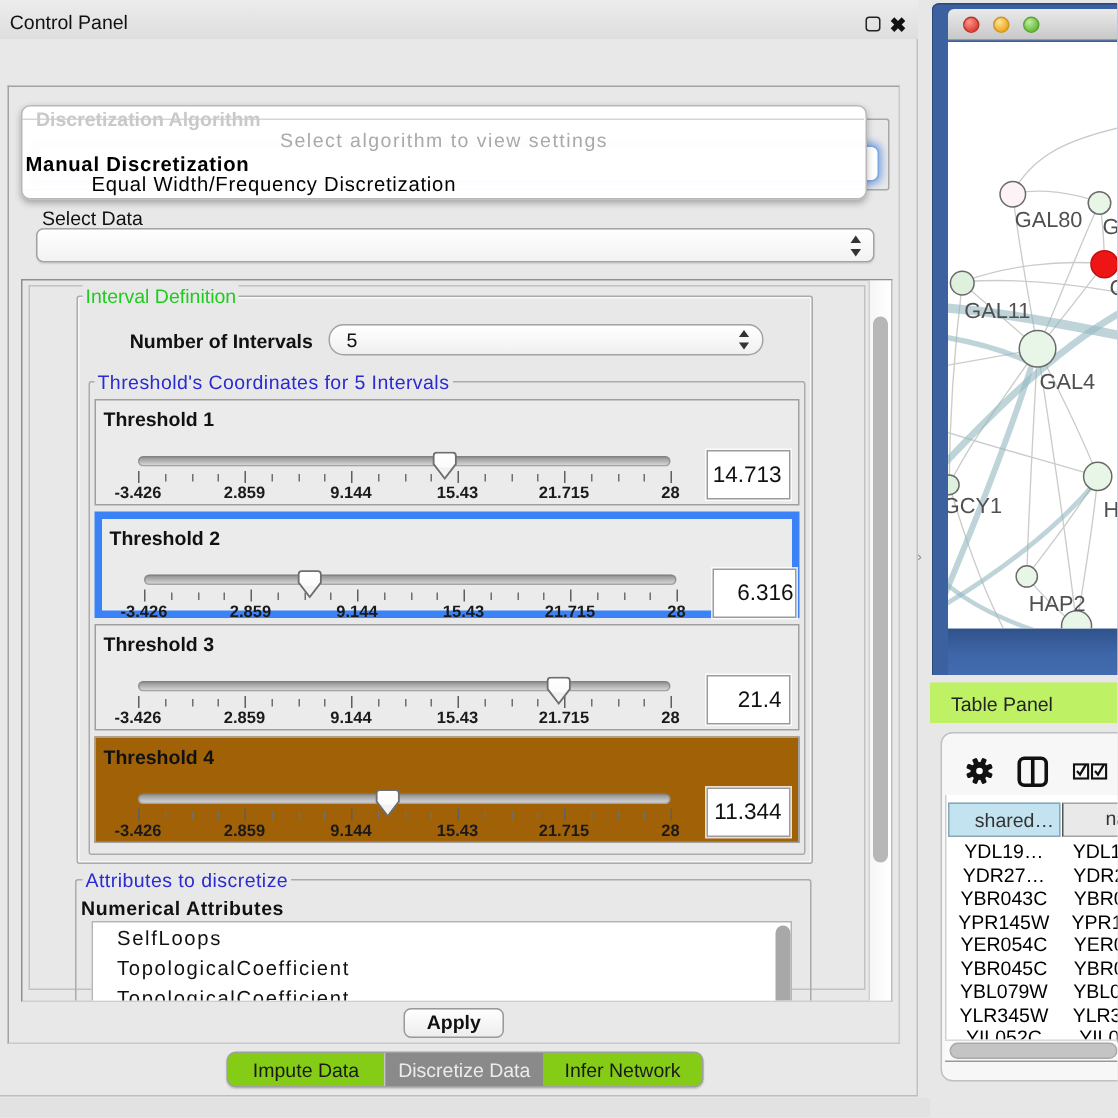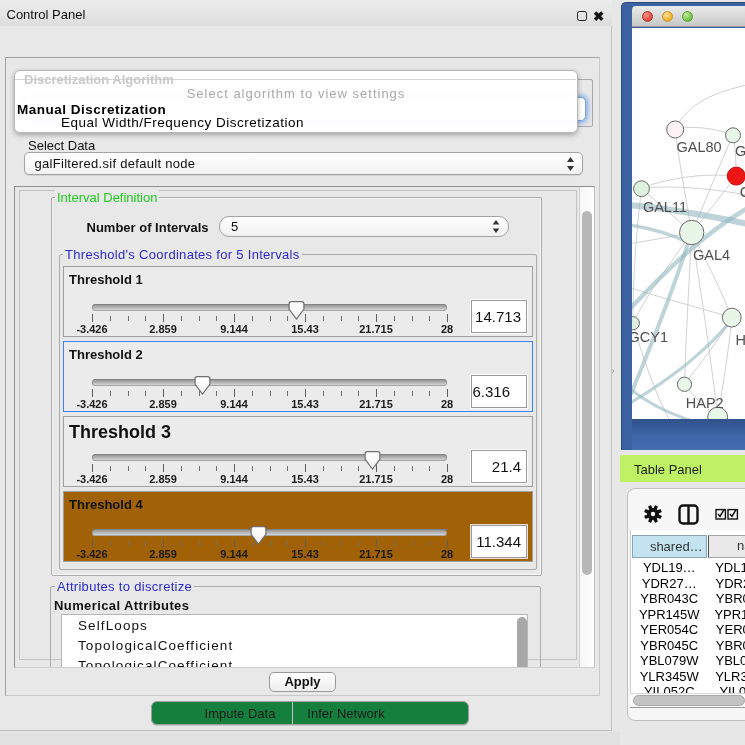--- a/index.html
+++ b/index.html
@@ -20,21 +20,20 @@
 
 
   <div class="abs" style="left:5px;top:57px;width:595px;height:639px;background:#e8e8e8;border:1px solid #a2a2a2;border-bottom-color:#c9c9c9;border-right-color:#c9c9c9;"></div>
 
   <div class="abs" style="left:14px;top:79px;width:579px;height:48px;border:1px solid #a8a8a8;border-radius:2px;"></div>
   <div class="abs" style="left:24px;top:97px;width:562px;height:24px;background:#fff;border:1px solid #7ba7e0;border-radius:5px;box-shadow:0 0 5px 2px rgba(100,150,230,0.75);"></div>
 
   <div class="abs" style="left:28px;top:138px;font-size:13px;color:#111;">Select Data</div>
 
   <div class="abs" style="left:24px;top:152px;width:559px;height:23px;background:linear-gradient(#ffffff,#f2f2f2);border:1px solid #a3a3a3;border-radius:5px;box-shadow:0 1px 1px rgba(0,0,0,0.1);">
-    <div class="abs" style="left:9.5px;top:3px;font-size:13px;letter-spacing:0.3px;color:#111;">galFiltered.sif default node</div>
     <svg class="abs" style="right:6px;top:3px;" width="11" height="16" viewBox="0 0 11 16">
       <path d="M5.5 1 L9 6 L2 6 Z" fill="#333"></path>
       <path d="M5.5 15 L9 10 L2 10 Z" fill="#333"></path>
     </svg>
   </div>
 
   <div class="abs" style="left:14px;top:186px;width:581px;height:482px;background:#e8e8e8;border:1px solid #8f8f8f;border-bottom-color:#cfcfcf;border-right-color:#bdbdbd;overflow:hidden;">
     <div class="abs" style="left:4px;top:3px;width:558px;height:470px;border:1px solid #c2c2c2;"></div>
 
     <div class="abs" style="left:36px;top:10px;width:491px;height:379px;border:1px solid #ababab;border-radius:2px;box-shadow:inset 0 0 0 1px rgba(255,255,255,0.7);"></div>
@@ -87,21 +86,21 @@
               <stop offset="0" stop-color="#ffffff"></stop>
               <stop offset="0.55" stop-color="#fbfbfb"></stop>
               <stop offset="0.6" stop-color="#f1f1f1"></stop>
               <stop offset="1" stop-color="#f6f6f6"></stop>
             </linearGradient>
           </defs>
     <path d="M3.2 0.7 L13.8 0.7 Q15.9 0.7 15.9 2.8 L15.9 8.4 L8.5 18 L1.1 8.4 L1.1 2.8 Q1.1 0.7 3.2 0.7 Z" fill="url(#tg79)" stroke="#6e6e6e" stroke-width="1.2"></path>
   </svg>
   <div class="abs" style="left:407px;top:33px;width:56px;height:33px;background:#fff;border:1px solid #9b9b9b;box-shadow:0 0 0 1px rgba(255,255,255,0.8);font-size:15px;color:#111;text-align:right;line-height:31px;padding-right:5px;">14.713</div>
 </div>
-<div class="abs" style="left:48px;top:154px;width:470px;height:71px;background:#ebebeb;border:1px solid #3b82f6;">
+<div class="abs" style="left:48px;top:154px;width:470px;height:71px;background:#ebebeb;border:5px solid #3b82f6;">
   <div class="abs" style="left:5px;top:5px;font-size:13px;font-weight:bold;color:#111;">Threshold 2</div>
   <div class="abs" style="left:28px;top:37px;width:355px;height:7px;border-radius:3.5px;background:linear-gradient(#898989 0%,#b9b9b9 55%,#e2e2e2 100%);box-shadow:inset 0 0 0 1px rgba(120,120,120,0.55);"></div>
   <div class="abs" style="left:28.00px;top:47px;width:1px;height:8px;background:#5f5f5f;"></div>
   <div class="abs" style="left:45.75px;top:48.5px;width:1px;height:5.5px;background:#6f6f6f;"></div>
   <div class="abs" style="left:63.50px;top:48.5px;width:1px;height:5.5px;background:#6f6f6f;"></div>
   <div class="abs" style="left:81.25px;top:48.5px;width:1px;height:5.5px;background:#6f6f6f;"></div>
   <div class="abs" style="left:99.00px;top:47px;width:1px;height:8px;background:#5f5f5f;"></div>
   <div class="abs" style="left:116.75px;top:48.5px;width:1px;height:5.5px;background:#6f6f6f;"></div>
   <div class="abs" style="left:134.50px;top:48.5px;width:1px;height:5.5px;background:#6f6f6f;"></div>
   <div class="abs" style="left:152.25px;top:48.5px;width:1px;height:5.5px;background:#6f6f6f;"></div>
@@ -128,24 +127,24 @@
     <defs>
             <linearGradient id="tg154" x1="0" y1="0" x2="0" y2="1">
               <stop offset="0" stop-color="#ffffff"></stop>
               <stop offset="0.55" stop-color="#fbfbfb"></stop>
               <stop offset="0.6" stop-color="#f1f1f1"></stop>
               <stop offset="1" stop-color="#f6f6f6"></stop>
             </linearGradient>
           </defs>
     <path d="M3.2 0.7 L13.8 0.7 Q15.9 0.7 15.9 2.8 L15.9 8.4 L8.5 18 L1.1 8.4 L1.1 2.8 Q1.1 0.7 3.2 0.7 Z" fill="url(#tg154)" stroke="#6e6e6e" stroke-width="1.2"></path>
   </svg>
-  <div class="abs" style="left:407px;top:33px;width:56px;height:33px;background:#fff;border:1px solid #9b9b9b;box-shadow:0 0 0 1px rgba(255,255,255,0.8);font-size:15px;color:#111;text-align:right;line-height:31px;padding-right:16px;">6.316</div>
+  <div class="abs" style="left:407px;top:33px;width:56px;height:33px;background:#fff;border:1px solid #9b9b9b;box-shadow:0 0 0 1px rgba(255,255,255,0.8);font-size:15px;color:#111;text-align:right;line-height:31px;padding-right:1px;">6.316</div>
 </div>
 <div class="abs" style="left:48px;top:229px;width:470px;height:71px;background:#ebebeb;border:1px solid #9f9f9f;">
-  <div class="abs" style="left:5px;top:5px;font-size:18px;font-weight:bold;color:#111;">Threshold 3</div>
+  <div class="abs" style="left:5px;top:5px;font-size:13px;font-weight:bold;color:#111;">Threshold 3</div>
   <div class="abs" style="left:28px;top:37px;width:355px;height:7px;border-radius:3.5px;background:linear-gradient(#898989 0%,#b9b9b9 55%,#e2e2e2 100%);box-shadow:inset 0 0 0 1px rgba(120,120,120,0.55);"></div>
   <div class="abs" style="left:28.00px;top:47px;width:1px;height:8px;background:#5f5f5f;"></div>
   <div class="abs" style="left:45.75px;top:48.5px;width:1px;height:5.5px;background:#6f6f6f;"></div>
   <div class="abs" style="left:63.50px;top:48.5px;width:1px;height:5.5px;background:#6f6f6f;"></div>
   <div class="abs" style="left:81.25px;top:48.5px;width:1px;height:5.5px;background:#6f6f6f;"></div>
   <div class="abs" style="left:99.00px;top:47px;width:1px;height:8px;background:#5f5f5f;"></div>
   <div class="abs" style="left:116.75px;top:48.5px;width:1px;height:5.5px;background:#6f6f6f;"></div>
   <div class="abs" style="left:134.50px;top:48.5px;width:1px;height:5.5px;background:#6f6f6f;"></div>
   <div class="abs" style="left:152.25px;top:48.5px;width:1px;height:5.5px;background:#6f6f6f;"></div>
   <div class="abs" style="left:170.00px;top:47px;width:1px;height:8px;background:#5f5f5f;"></div>
@@ -232,22 +231,23 @@
     <div class="abs" style="left:63px;top:450.5px;font-size:13.5px;letter-spacing:1.1px;color:#111;">TopologicalCoefficient</div>
     <div class="abs" style="left:63px;top:470.5px;font-size:13.5px;letter-spacing:1.1px;color:#111;">TopologicalCoefficient</div>
     <div class="abs" style="left:502px;top:430px;width:10px;height:56px;background:#a8a8a8;border-radius:5px;"></div>
   </div>
 
   <div class="abs" style="left:579px;top:187px;width:15px;height:480px;background:linear-gradient(90deg,#f6f6f6,#ffffff);border-left:1px solid #d0d0d0;"></div>
   <div class="abs" style="left:581.5px;top:211px;width:10px;height:364px;background:#b7b7b7;border-radius:5px;"></div>
 
   <div class="abs" style="left:269px;top:672px;width:67px;height:20px;background:linear-gradient(#ffffff,#ededed);border:1px solid #999;border-radius:5px;font-size:13px;font-weight:bold;color:#111;text-align:center;line-height:18px;">Apply</div>
 
-  <div class="abs" style="left:151px;top:701px;width:318px;height:24px;background:#15803d;border:1px solid #a0a0a0;border-radius:6px;box-shadow:0 1px 1px rgba(0,0,0,0.15);overflow:hidden;display:flex;font-size:13px;color:#1a1a1a;padding-left:36px;">
+  <div class="abs" style="left:151px;top:701px;width:318px;height:24px;background:#84cc16;border:1px solid #a0a0a0;border-radius:6px;box-shadow:0 1px 1px rgba(0,0,0,0.15);overflow:hidden;display:flex;font-size:13px;color:#1a1a1a;">
     <div style="width:105px;border-right:1px solid #c6c6c6;display:flex;align-items:center;justify-content:center;">Impute Data</div>
+    <div style="width:105px;background:#8a8a8a;color:#ececec;display:flex;align-items:center;justify-content:center;">Discretize Data</div>
     <div style="width:106px;display:flex;align-items:center;justify-content:center;">Infer Network</div>
   </div>
 </div>
 
 <div class="abs" style="left:14px;top:70px;width:564px;height:63px;background:rgba(255,255,255,0.97);border:1px solid #b8b8b8;border-radius:6px;box-shadow:0 2px 5px rgba(0,0,0,0.3);"></div>
 <div class="abs" style="left:15px;top:79px;width:561px;height:1px;background:rgba(150,150,150,0.38);"></div>
 <div class="abs" style="left:24px;top:72px;font-size:13px;font-weight:bold;color:#c9c9c9;">Discretization Algorithm</div>
 <div class="abs" style="left:14px;top:86px;width:564px;text-align:center;font-size:13px;letter-spacing:1px;color:#a9a9a9;">Select algorithm to view settings</div>
 <div class="abs" style="left:17px;top:101.5px;font-size:13.5px;letter-spacing:0.5px;font-weight:bold;color:#000;">Manual Discretization</div>
 <div class="abs" style="left:17px;top:114.5px;font-size:13.5px;letter-spacing:0.5px;color:#000;margin-left:44px;">Equal Width/Frequency Discretization</div>

